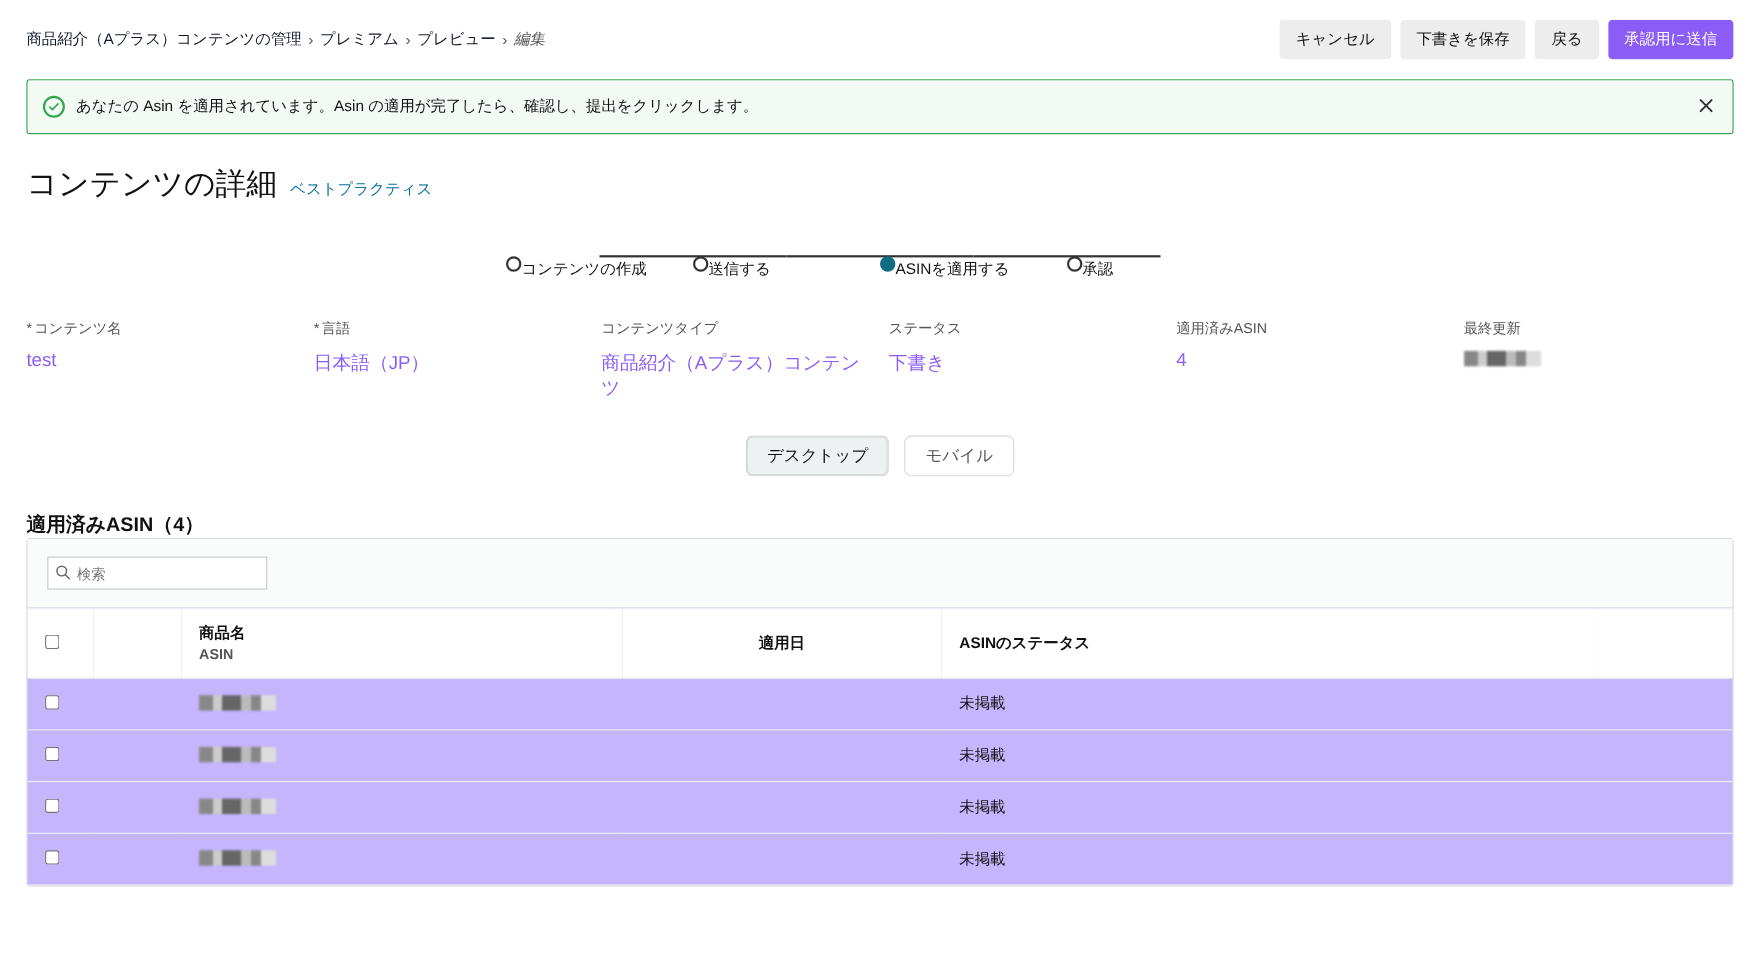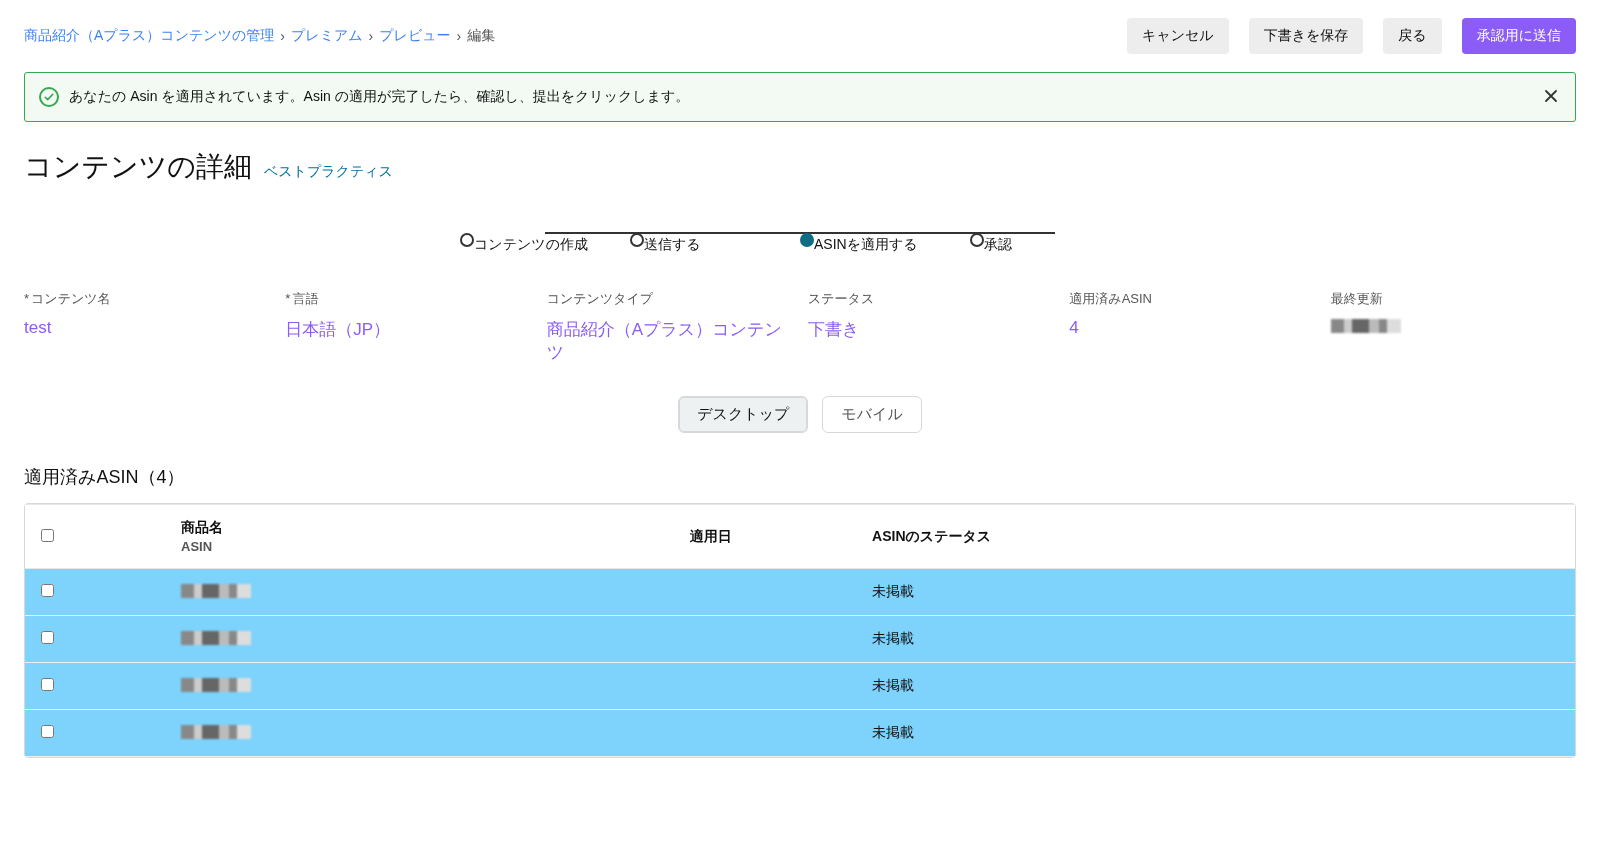--- a/index.html
+++ b/index.html
@@ -6,24 +6,24 @@
   body {
     font-family: "Amazon Ember", "Hiragino Kaku Gothic ProN", "Hiragino Sans", "Yu Gothic", Arial, sans-serif;
     font-size: 14px;
     color: #111;
     background: #fff;
     padding: 18px 24px;
   }
 
   .top-row { display: flex; align-items: center; justify-content: space-between; margin-bottom: 18px; }
   .breadcrumb { display: flex; align-items: center; gap: 6px; flex-wrap: wrap; }
-  .breadcrumb a, .bc-link { color: #3b82f6; text-decoration: none; }
+  .breadcrumb a, .bc-link { color: #0f172a; text-decoration: none; }
   .bc-sep { color: #555; }
-  .bc-current { color: #555; }
-  .action-buttons { display: flex; gap: 20px; }
+  .bc-current { color: #555; font-style: italic; }
+  .action-buttons { display: flex; gap: 8px; }
   .btn {
     padding: 8px 14px;
     font-size: 14px;
     border: 1px solid transparent;
     border-radius: 4px;
     cursor: pointer;
     background: #ededed;
     color: #111;
   }
   .btn-primary { background: #8b5cf6; color: #fff; }
@@ -81,36 +81,36 @@
     filter: blur(1px);
   }
 
   .view-toggle { display: flex; justify-content: center; gap: 14px; margin-bottom: 32px; }
   .seg-btn {
     padding: 8px 18px; font-size: 15px; border: 1px solid #d5d9d9; border-radius: 6px;
     background: #fff; color: #555; cursor: pointer;
   }
   .seg-btn.selected { background: #eef1f1; color: #111; box-shadow: inset 0 0 0 1px #d5d9d9; }
 
-  .section-title { font-size: 18px; font-weight: 400; margin-bottom: 14px; }
+  .section-title { font-size: 18px; font-weight: 700; }
 
   .panel {
     border: 1px solid #d5d9d9; border-radius: 4px; background: #fafbfb;
   }
   .panel-toolbar { padding: 16px 18px; }
   .search-wrap {
     display: flex; align-items: center;
     border: 1px solid #c4c8c8; background: #fff; width: 200px; height: 30px; padding: 0 6px;
   }
   .search-wrap svg { width: 14px; height: 14px; color: #666; flex-shrink: 0; }
   .search-input {
     border: none; outline: none; width: 100%; font-size: 13px; padding: 4px 6px;
     background: transparent;
   }
-  table.asin-table { width: 100%; border-collapse: collapse; background: #7dd3fc; }
+  table.asin-table { width: 100%; border-collapse: collapse; background: #c4b5fd; }
   table.asin-table th {
     text-align: left; font-weight: 600; font-size: 14px; padding: 14px 16px;
     border-top: 1px solid #e6e8e8; border-bottom: 1px solid #e6e8e8;
     background: #fff;
   }
   table.asin-table th.center { text-align: center; }
   table.asin-table td {
     padding: 14px 16px; border-bottom: 1px solid #eef0f0; font-size: 14px;
   }
   table.asin-table td.center { text-align: center; }
@@ -210,20 +210,31 @@
 </div>
 
 <div class="view-toggle">
   <button class="seg-btn selected">デスクトップ</button>
   <button class="seg-btn">モバイル</button>
 </div>
 
 <h2 class="section-title">適用済みASIN（4）</h2>
 
 <div class="panel">
+  <div class="panel-toolbar">
+    <div class="search-wrap">
+      <span>
+        <svg viewBox="0 0 16 16">
+            <circle cx="7" cy="7" r="5" fill="none" stroke="#666" stroke-width="1.5"></circle>
+            <line x1="11" y1="11" x2="15" y2="15" stroke="#666" stroke-width="1.5" stroke-linecap="round"></line>
+          </svg>
+      </span>
+      <input class="search-input" type="text" placeholder="検索" style="">
+    </div>
+  </div>
 
   <table class="asin-table">
     <thead>
       <tr>
         <th class="col-check"><input type="checkbox" style=""></th>
         <th class="col-thumb"></th>
         <th>
           <span>商品名</span>
           <span class="sub">ASIN</span>
         </th>

